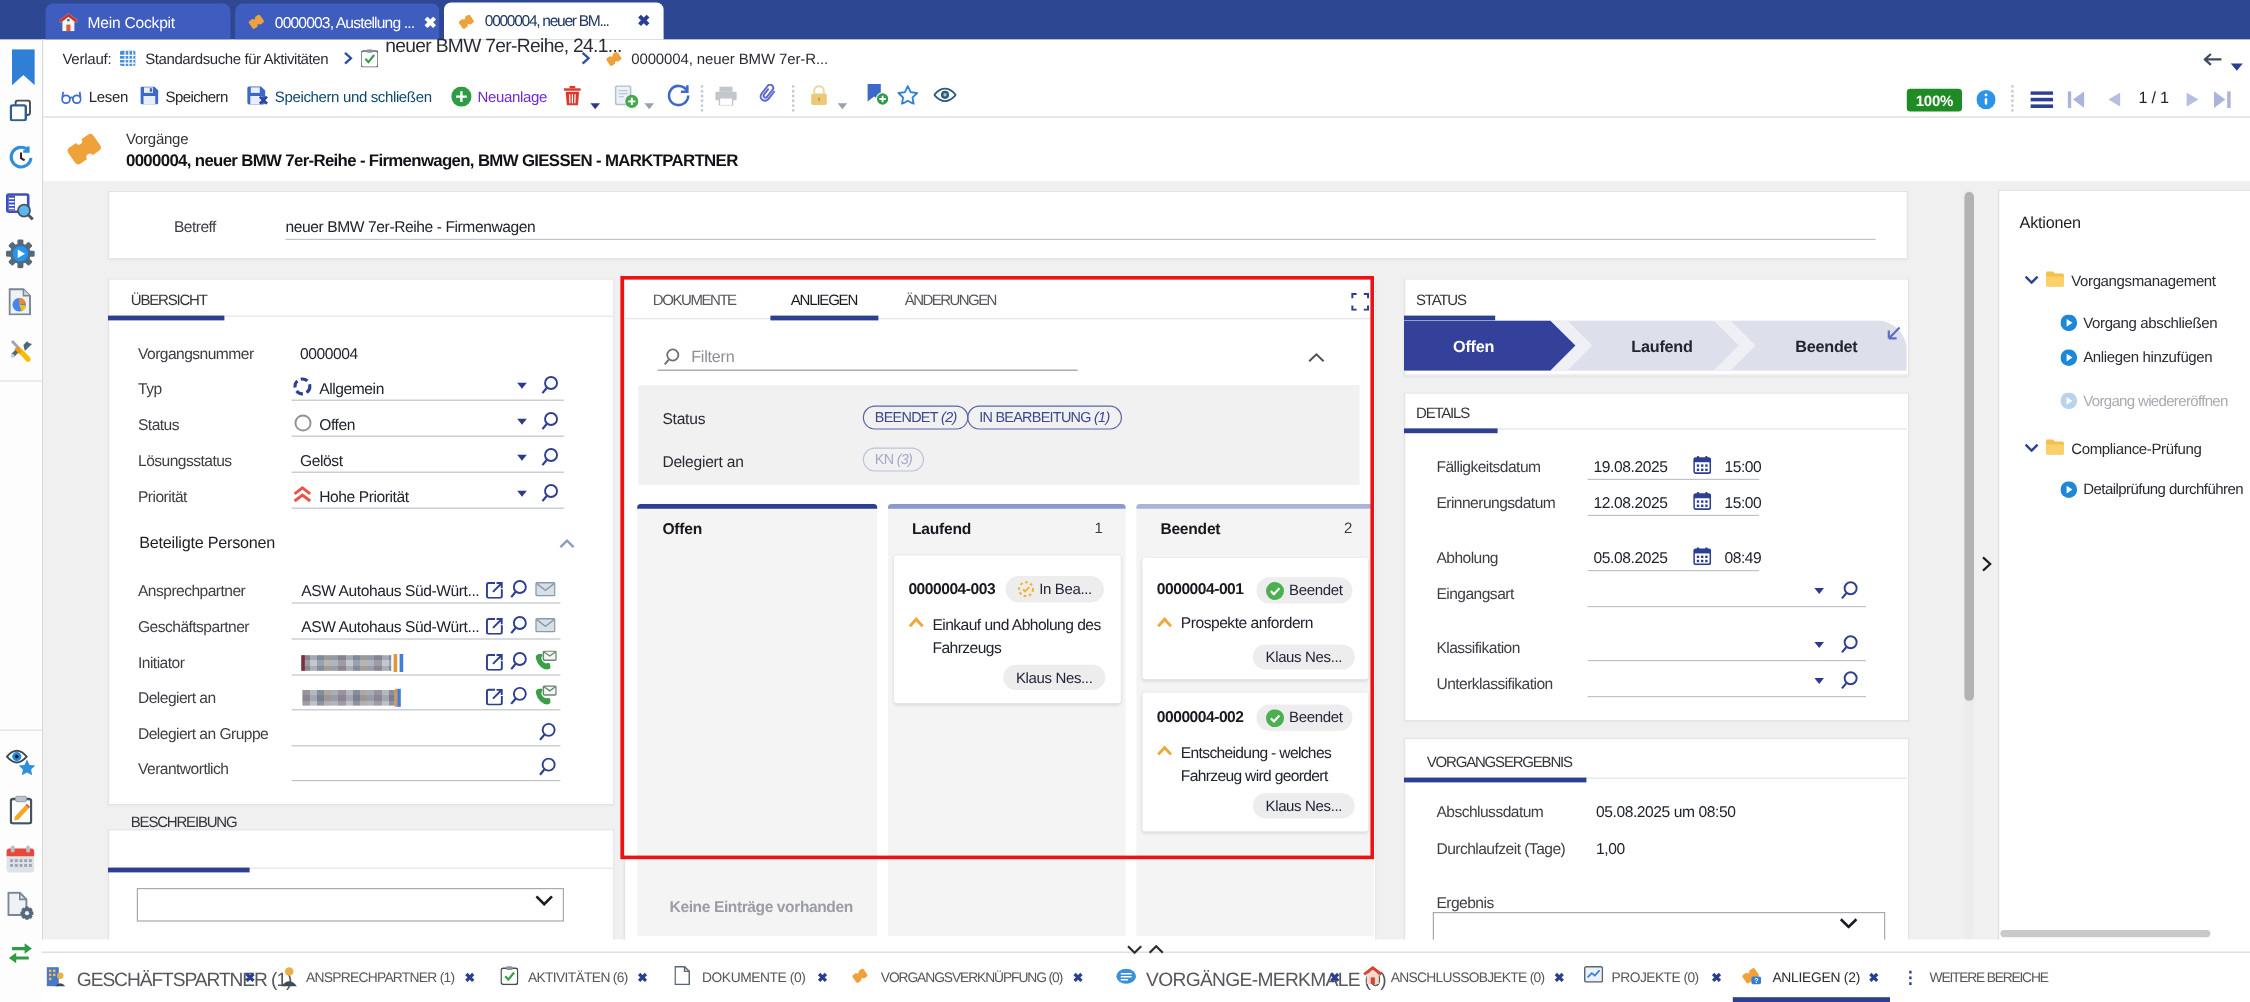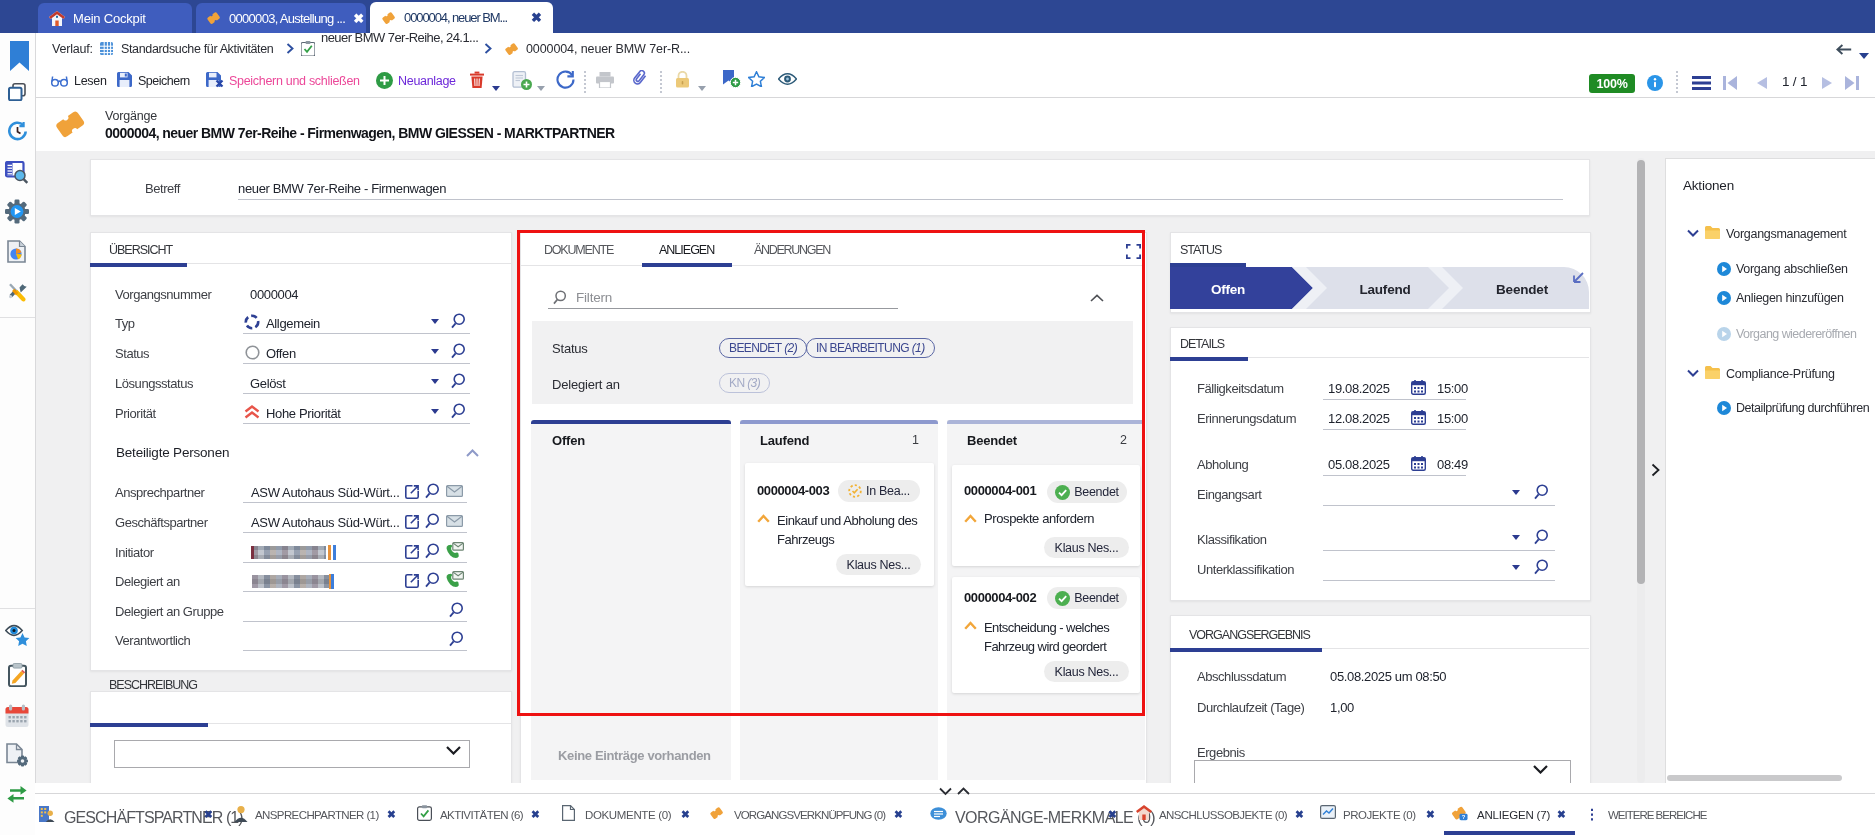--- a/index.html
+++ b/index.html
@@ -81,21 +81,21 @@
       <path d="M1.5 1 L6.5 5.5 L1.5 10" fill="none" stroke="#2d4fa0" stroke-width="1.9"></path>
     </svg>
   </div>
 <div class="a" style="left:301px;top:41px">
     <svg width="14" height="15" viewBox="0 0 14 15">
       <rect x="0" y="1.5" width="14" height="13.5" rx="1.8" fill="#fff" stroke="#5a6672" stroke-width="1.2"></rect>
       <rect x="4.5" y="0" width="5" height="3" rx="1" fill="#8a949e"></rect>
       <path d="M3.5 8 L6 10.8 L10.8 4.8" stroke="#34a047" stroke-width="1.8" fill="none"></path>
     </svg>
   </div>
-<div class="a" style="left:321px;top:30px;font-size:13px;color:#2a2c33;letter-spacing:-0.55px">neuer BMW 7er-Reihe, 24.1...</div>
+<div class="a" style="left:321px;top:30px;font-size:16px;color:#2a2c33;letter-spacing:-0.55px">neuer BMW 7er-Reihe, 24.1...</div>
 <div class="a" style="left:484px;top:43px">
     <svg width="8" height="11" viewBox="0 0 8 11">
       <path d="M1.5 1 L6.5 5.5 L1.5 10" fill="none" stroke="#2d4fa0" stroke-width="1.9"></path>
     </svg>
   </div>
 <div class="a" style="left:503px;top:41px">
     <svg width="17" height="16" viewBox="0 0 24 24">
       <g transform="rotate(-35 12 12)">
         <rect x="3.5" y="6.5" width="17" height="11.5" rx="2.2" fill="#f0a23a"></rect>
         <circle cx="12" cy="6.5" r="1.9" fill="#fff"></circle>
@@ -134,21 +134,21 @@
   </div>
 <div class="a" style="left:138px;top:74px;font-size:12.5px;color:#24262c;letter-spacing:-0.5px">Speichern</div>
 <div class="a" style="left:206px;top:71px">
     <svg width="18" height="17" viewBox="0 0 18 17">
       <path d="M0 2.5 A1.5 1.5 0 0 1 1.5 1 H11.5 L15 4.5 V14.5 A1.5 1.5 0 0 1 13.5 16 H1.5 A1.5 1.5 0 0 1 0 14.5 Z" fill="#3c68c8"></path>
       <rect x="3" y="1.8" width="7.5" height="4.6" fill="#e8eefb"></rect>
       <rect x="2.6" y="9" width="9.8" height="7" fill="#e8eefb"></rect>
       <path d="M10.5 9.5 L16.5 15.5 M16.5 9.5 L10.5 15.5" stroke="#2746a8" stroke-width="2.2"></path>
     </svg>
   </div>
-<div class="a" style="left:229px;top:74px;font-size:12.5px;color:#ec4899;letter-spacing:-0.3px">Speichern und schließen</div>
+<div class="a" style="left:229px;top:74px;font-size:12.5px;color:#0c4a6e;letter-spacing:-0.3px">Speichern und schließen</div>
 <div class="a" style="left:376px;top:72px">
     <svg width="17" height="17" viewBox="0 0 17 17">
       <circle cx="8.5" cy="8.5" r="8.5" fill="#2e9b45"></circle>
       <path d="M8.5 4 V13 M4 8.5 H13" stroke="#fff" stroke-width="2"></path>
     </svg>
   </div>
 <div class="a" style="left:398px;top:74px;font-size:12.5px;color:#6d28d9;letter-spacing:-0.3px">Neuanlage</div>
 <div class="a" style="left:470px;top:71px">
     <svg width="14" height="17" viewBox="0 0 14 17">
       <rect x="0" y="2.6" width="14" height="2" fill="#d93a2b"></rect>
@@ -1001,17 +1001,17 @@
     <svg width="19" height="18" viewBox="0 0 26 24">
       <g transform="rotate(-35 12 12)">
         <rect x="3.5" y="6.5" width="17" height="11.5" rx="2.2" fill="#f0a23a"></rect>
         <circle cx="12" cy="6.5" r="1.9" fill="#fff"></circle>
         <circle cx="12" cy="18" r="1.9" fill="#fff"></circle>
       </g>
       <rect x="13" y="13" width="11" height="9" rx="2" fill="#2f7fd6"></rect>
       <text x="18.5" y="20.5" font-size="8" fill="#fff" text-anchor="middle" font-weight="bold">?</text>
     </svg>
   </div>
-<div class="a" style="left:1477px;top:809px;font-size:11.5px;color:#2a2c33;letter-spacing:-0.2px">ANLIEGEN (7)</div>
+<div class="a" style="left:1477px;top:809px;font-size:11.5px;color:#2a2c33;letter-spacing:-0.2px">ANLIEGEN (2)</div>
 <div class="a" style="left:1557px;top:808px;color:#27408f;font-weight:bold;font-size:10.5px">✖</div>
 <div class="a" style="left:1444px;top:831px;width:131px;height:4px;background:#2d3f93"></div>
 <div class="a" style="left:1585px;top:806px;color:#2d3f93;font-size:14px;font-weight:bold">⋮</div>
 <div class="a" style="left:1608px;top:809px;font-size:11.5px;color:#55575c;letter-spacing:-1.0px">WEITERE BEREICHE</div>
 
 </body></html>

